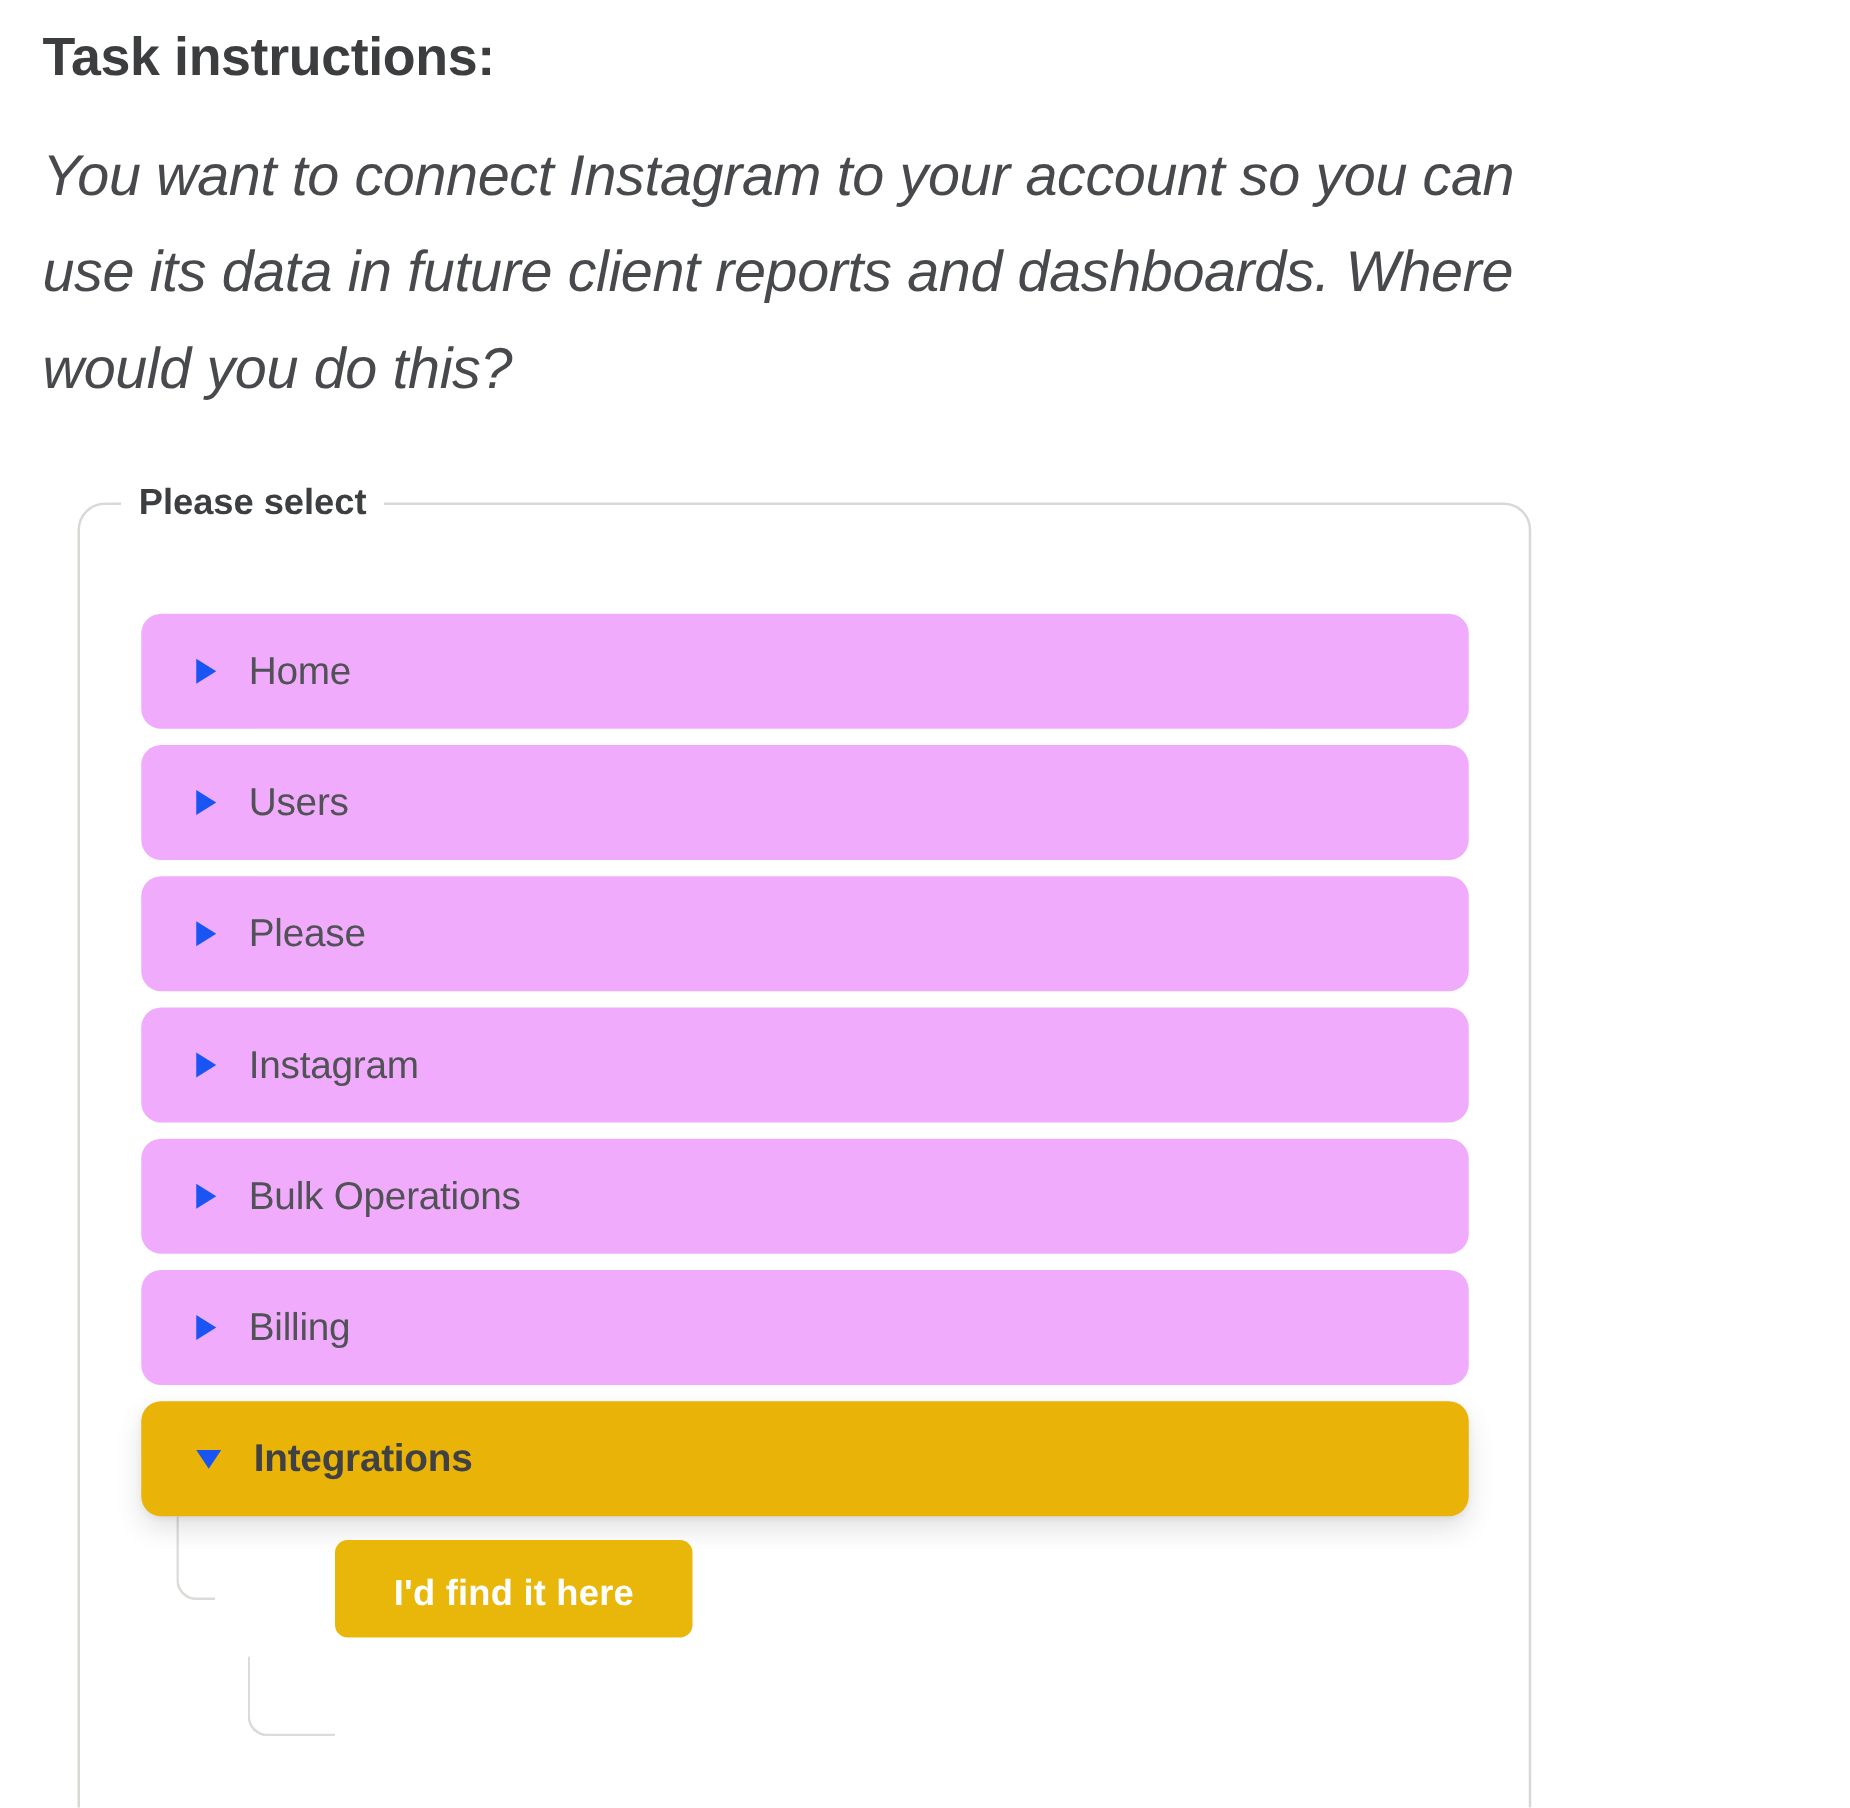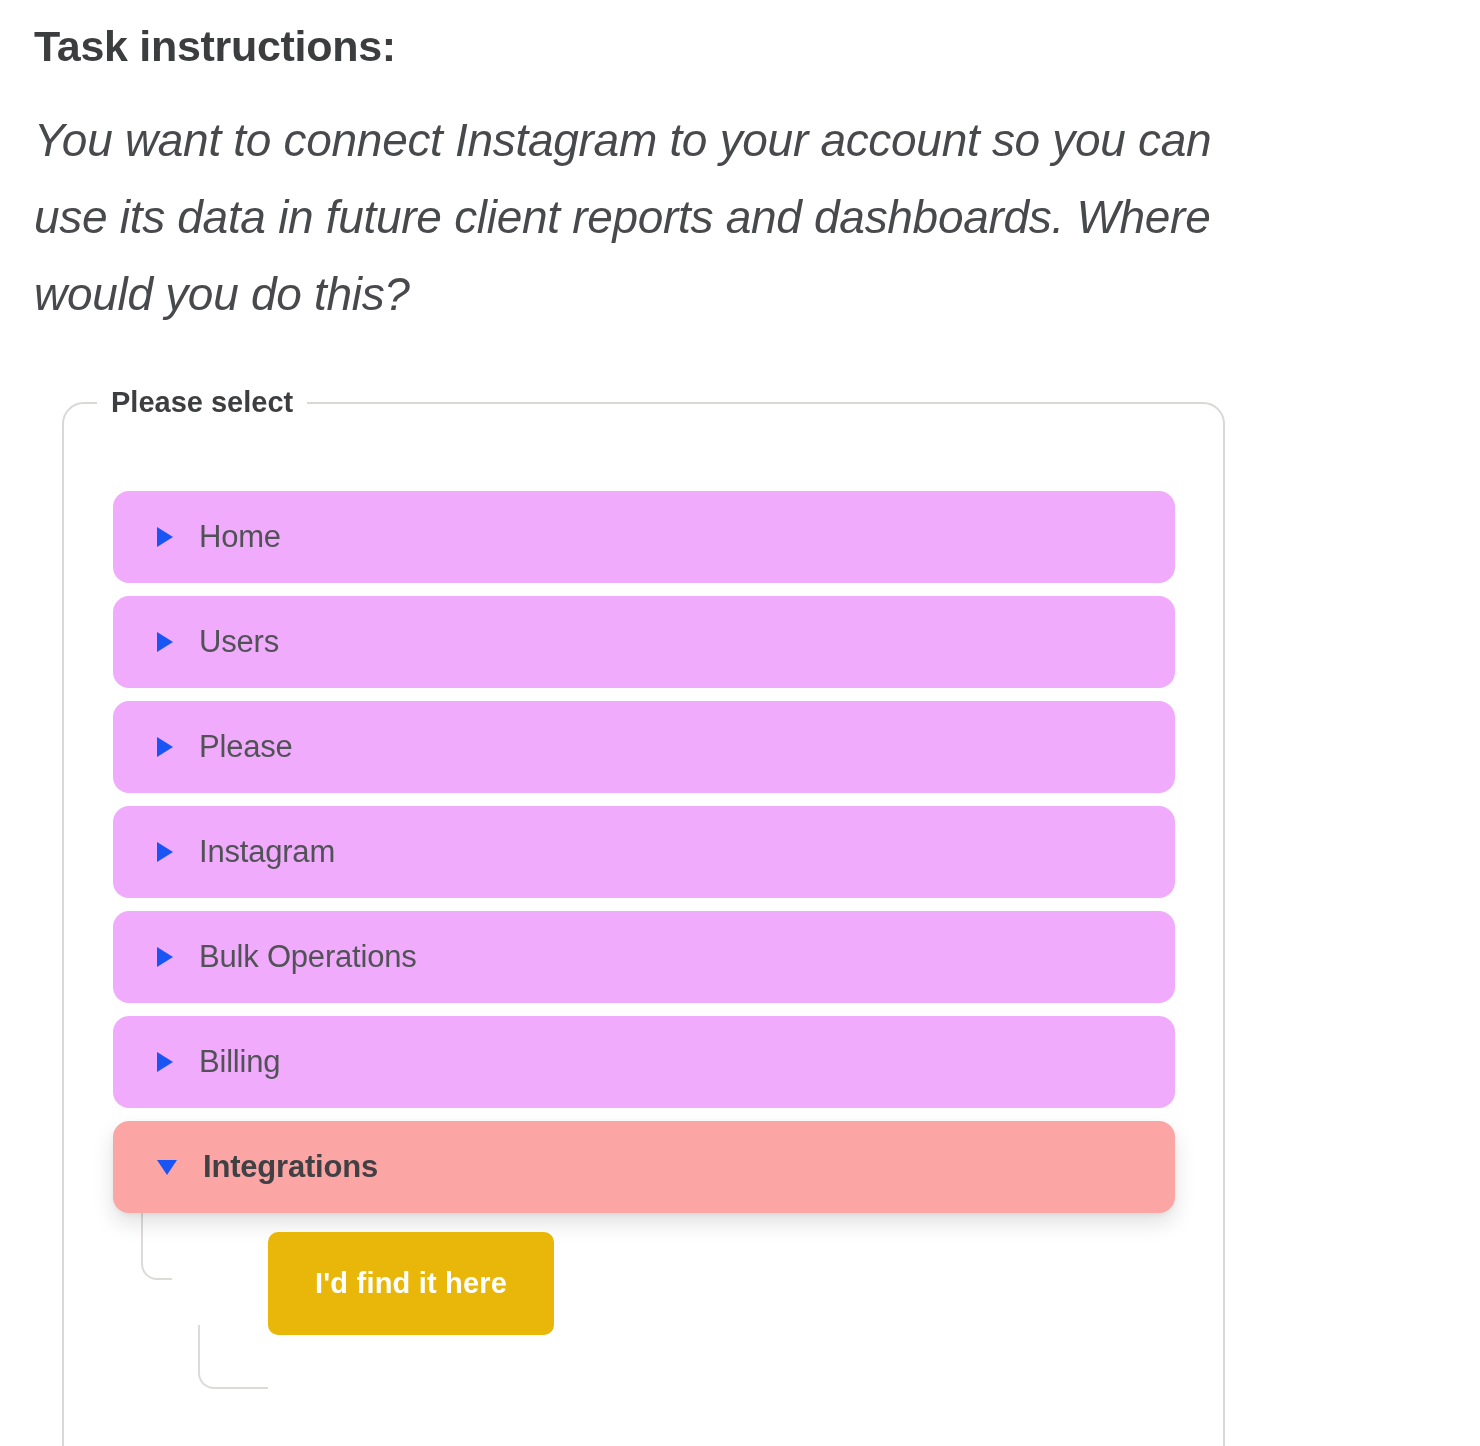--- a/index.html
+++ b/index.html
@@ -70,21 +70,21 @@
     padding-left: 44px;
     margin-bottom: 13px;
     cursor: pointer;
   }
   .tree-item .label {
     font-size: 31px;
     color: #515256;
     letter-spacing: -0.2px;
   }
   .tree-item.expanded {
-    background: #fca5a5;
+    background: #eab308;
     box-shadow: 0 10px 22px rgba(0,0,0,0.12), 0 2px 5px rgba(0,0,0,0.05);
   }
   .tree-item.expanded .label {
     font-weight: 700;
     color: #404144;
   }
   .tree-item.child {
     margin-left: 58px;
     margin-top: 21px;
     padding-left: 40px;
@@ -129,21 +129,21 @@
   .find-btn {
     display: inline-block;
     border: none;
     background: #e9b70a;
     color: #ffffff;
     font-family: "Liberation Sans", sans-serif;
     font-size: 29px;
     font-weight: 700;
     letter-spacing: 0.2px;
     padding: 0 47px;
-    height: 103px;
+    height: 78px;
     line-height: 87px;
     border-radius: 10px;
     cursor: pointer;
     text-align: right;
   }
 </style>
 </head>
 <body>
 
 <div class="page">

